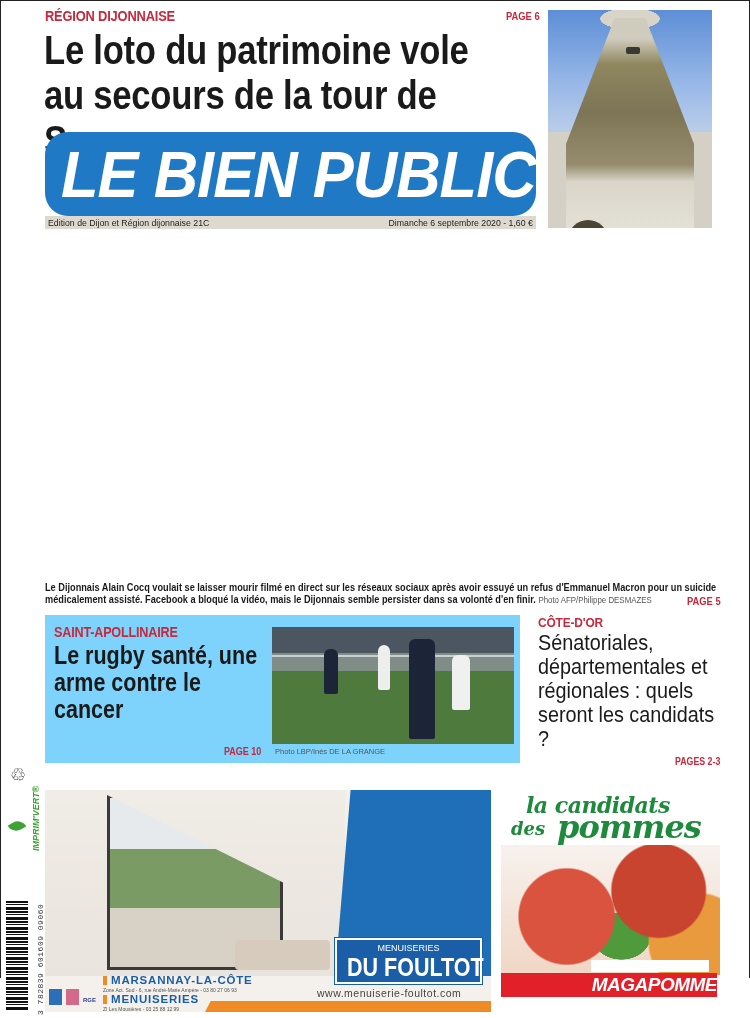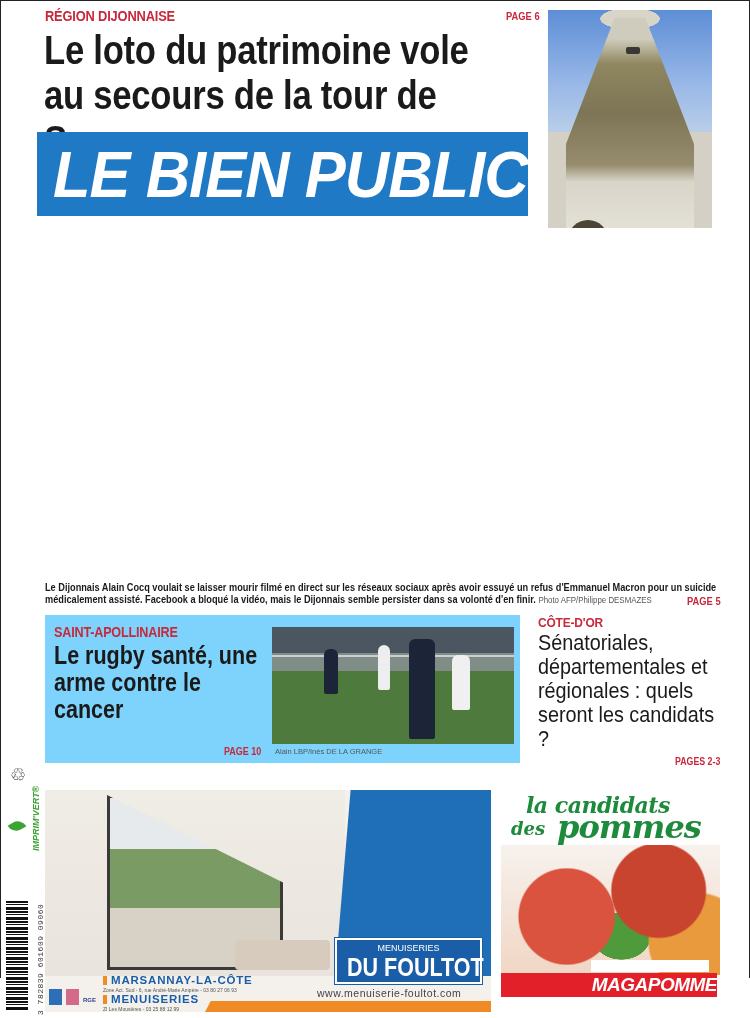--- a/index.html
+++ b/index.html
@@ -21,21 +21,21 @@
       radial-gradient(ellipse 55% 95% at 50% 100%, #857b5c 0 70%, transparent 71%),
       linear-gradient(180deg, #5d8ed6 0%, #9ab9e8 35%, #b8cde8 55%, #a0a090 100%);
     overflow: hidden; }
   .tower-photo .tower-body { position: absolute; left: 18px; top: 8px; width: 128px; height: 210px;
     background: linear-gradient(180deg, #cfcbbd 0 10%, #8f875f 22%, #7d7555 45%, #978d6e 70%, #d9d5c9 78%, #e3e0d6 100%);
     clip-path: polygon(38% 0, 62% 0, 100% 60%, 100% 100%, 0 100%, 0 60%); }
   .tower-photo .tower-window { position: absolute; left: 78px; top: 37px; width: 14px; height: 7px; background: #3a3833; border-radius: 2px; }
   .tower-photo .tower-arch { position: absolute; left: 20px; top: 210px; width: 40px; height: 20px; border-radius: 20px 20px 0 0; background: #4b4535; }
 
   
-  .masthead { position: absolute; left: 36px; top: 131px; width: 491px; height: 84px; background: #1f79c4; overflow: hidden; }
+  .masthead { position: absolute; left: 44px; top: 131px; width: 491px; height: 84px; background: #1f79c4; overflow: hidden; border-radius: 23px; }
   .masthead-title { position: absolute; left: 16px; top: 8px; font-size: 64px; font-weight: bold; font-style: italic; color: #fff; letter-spacing: -1px; white-space: nowrap; transform: scaleX(0.96); transform-origin: left; line-height: 70px; }
   .masthead-bar { position: absolute; left: 44px; top: 215px; width: 491px; height: 13px; background: #ddd9cf; font-size: 9.5px; color: #222; line-height: 13px; }
   .masthead-bar .ed { position: absolute; left: 3px; transform: scaleX(0.92); transform-origin: left; }
   .masthead-bar .dt { position: absolute; right: 3px; transform: scaleX(0.92); transform-origin: right; }
 
   
   .main-photo { position: absolute; left: 44px; top: 247px; width: 673px; height: 333px; overflow: hidden;
     background: linear-gradient(90deg, #a45c33 0 4%, #c7753f 4% 14%, #8d99a8 14% 15.5%, #c97b4d 15.5% 25%, #e8cbb0 25% 62%, #cfa080 62% 69%, #3a3030 69% 70.5%, #d7865a 70.5% 100%); }
   .main-photo .wall { position: absolute; left: 240px; top: 0; width: 180px; height: 170px; background: #efe1d2; }
   .main-photo .painting { position: absolute; left: 332px; top: 0; width: 86px; height: 50px; background: linear-gradient(120deg, #6b4a2e, #c79c4a 40%, #4a3a5a 60%, #b24a2a); border: 2px solid #5a3b22; }
@@ -122,20 +122,24 @@
 
   <div class="tower-photo">
     <div class="tower-body"></div>
     <div class="tower-window"></div>
     <div class="tower-arch"></div>
   </div>
 
   <div class="masthead">
     <div class="masthead-title">LE BIEN PUBLIC</div>
   </div>
+  <div class="masthead-bar">
+    <span class="ed">Edition de Dijon et Région dijonnaise 21C</span>
+    <span class="dt">Dimanche 6 septembre 2020 - 1,60 €</span>
+  </div>
 
 
   <div class="main-caption">
     <span class="cap-text">
       <span>Le Dijonnais Alain Cocq voulait se laisser mourir filmé en direct sur les réseaux sociaux après avoir essuyé un refus d'Emmanuel Macron pour un suicide médicalement assisté. Facebook a bloqué la vidéo, mais le Dijonnais semble persister dans sa volonté d'en finir.</span>
       <span class="credit">Photo AFP/Philippe DESMAZES</span>
     </span>
   </div>
   <div class="pageref main-page">PAGE 5</div>
 
@@ -143,21 +147,21 @@
     <div class="kicker rugby-kicker">SAINT-APOLLINAIRE</div>
     <div class="rugby-headline">Le rugby santé, une arme contre le cancer</div>
     <div class="rugby-photo">
       <div class="fence"></div>
       <div class="player" style="left:52px; top:22px; width:14px; height:45px;"></div>
       <div class="player" style="left:106px; top:18px; width:12px; height:45px; background:#eee;"></div>
       <div class="player" style="left:137px; top:12px; width:26px; height:100px;"></div>
       <div class="player" style="left:180px; top:28px; width:18px; height:55px; background:#f0f0f0;"></div>
     </div>
     <div class="pageref rugby-page">PAGE 10</div>
-    <div class="rugby-credit">Alain LBP/Inès DE LA GRANGE</div>
+    <div class="rugby-credit">Photo LBP/Inès DE LA GRANGE</div>
   </div>
 
   <div class="kicker cote-kicker">CÔTE-D'OR</div>
   <div class="cote-headline">Sénatoriales, départementales et régionales : quels seront les candidats ?</div>
   <div class="pageref cote-page">PAGES 2-3</div>
 
   <div class="recycle-icon">♲</div>
   <div class="leaf-icon"></div>
   <div class="imprimvert">IMPRIM'VERT®</div>
   <div class="barcode"></div>

